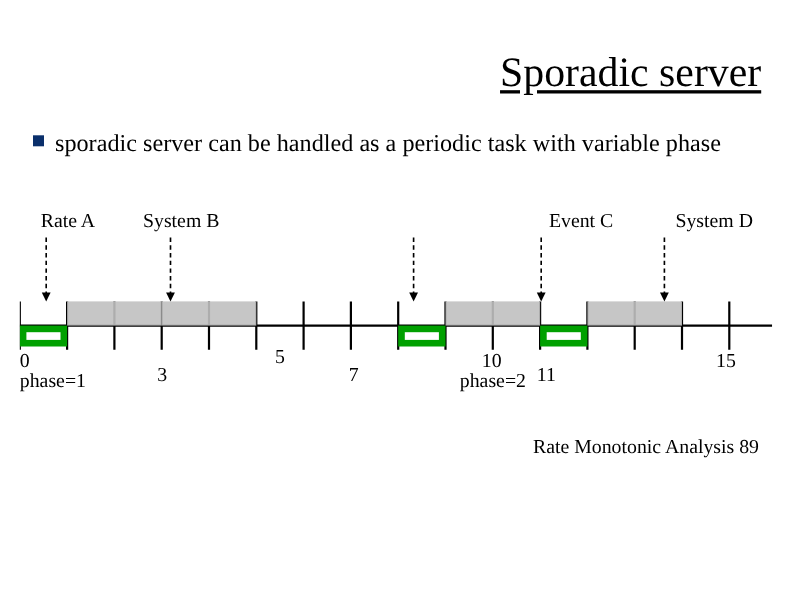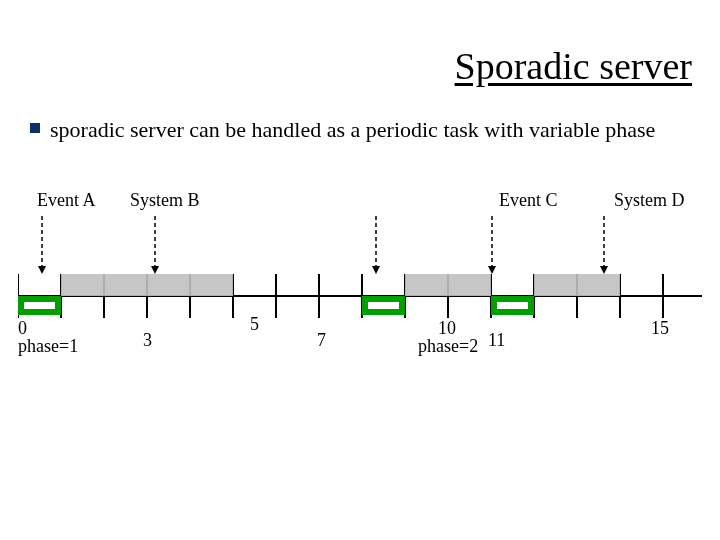--- a/index.html
+++ b/index.html
@@ -79,21 +79,21 @@
 
   <div class="bullet">
     <div class="bullet-row">
       <span class="square"></span>
       <span>sporadic server can be handled as a periodic task with variable phase</span>
     </div>
   </div>
 
   <div class="diagram">
 
-    <span class="lbl" style="left:19px; top:0;">Event A</span>
+    <span class="lbl" style="left:19px; top:0;">Rate A</span>
     <span class="lbl" style="left:112px; top:0;">System B</span>
     <span class="lbl" style="left:481px; top:0;">Event C</span>
     <span class="lbl" style="left:596px; top:0;">System D</span>
 
     <svg width="684" height="130" viewBox="0 0 684 130" style="position:absolute; left:0; top:24px;">
 
       <line x1="0" y1="82" x2="684" y2="82" stroke="#000" stroke-width="2"></line>
 
       <g stroke="#000" stroke-width="2">
         <line x1="0" y1="60" x2="0" y2="104"></line>
@@ -151,14 +151,15 @@
     <span class="lbl" style="left:125px; top:140px;">3</span>
     <span class="lbl" style="left:232px; top:124px;">5</span>
     <span class="lbl" style="left:299px; top:140px;">7</span>
     <span class="lbl" style="left:420px; top:128px;">10</span>
     <span class="lbl" style="left:400px; top:146px;">phase=2</span>
     <span class="lbl" style="left:470px; top:140px;">11</span>
     <span class="lbl" style="left:633px; top:128px;">15</span>
 
   </div>
 
+  <div class="footer-right">Rate Monotonic Analysis 89</div>
 
 </div>
 
 </body></html>

